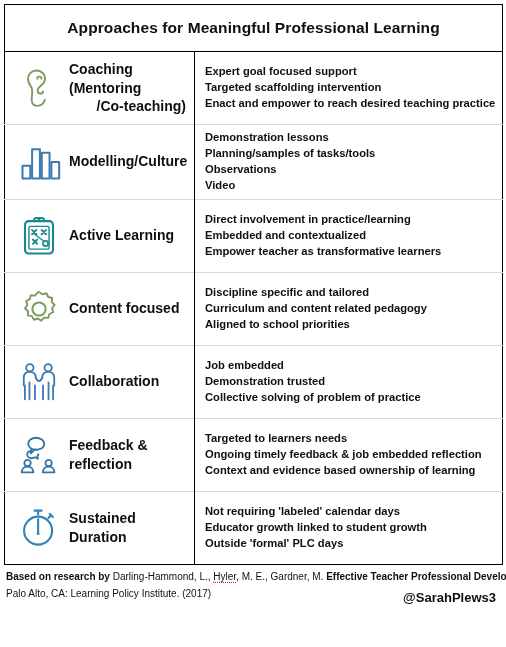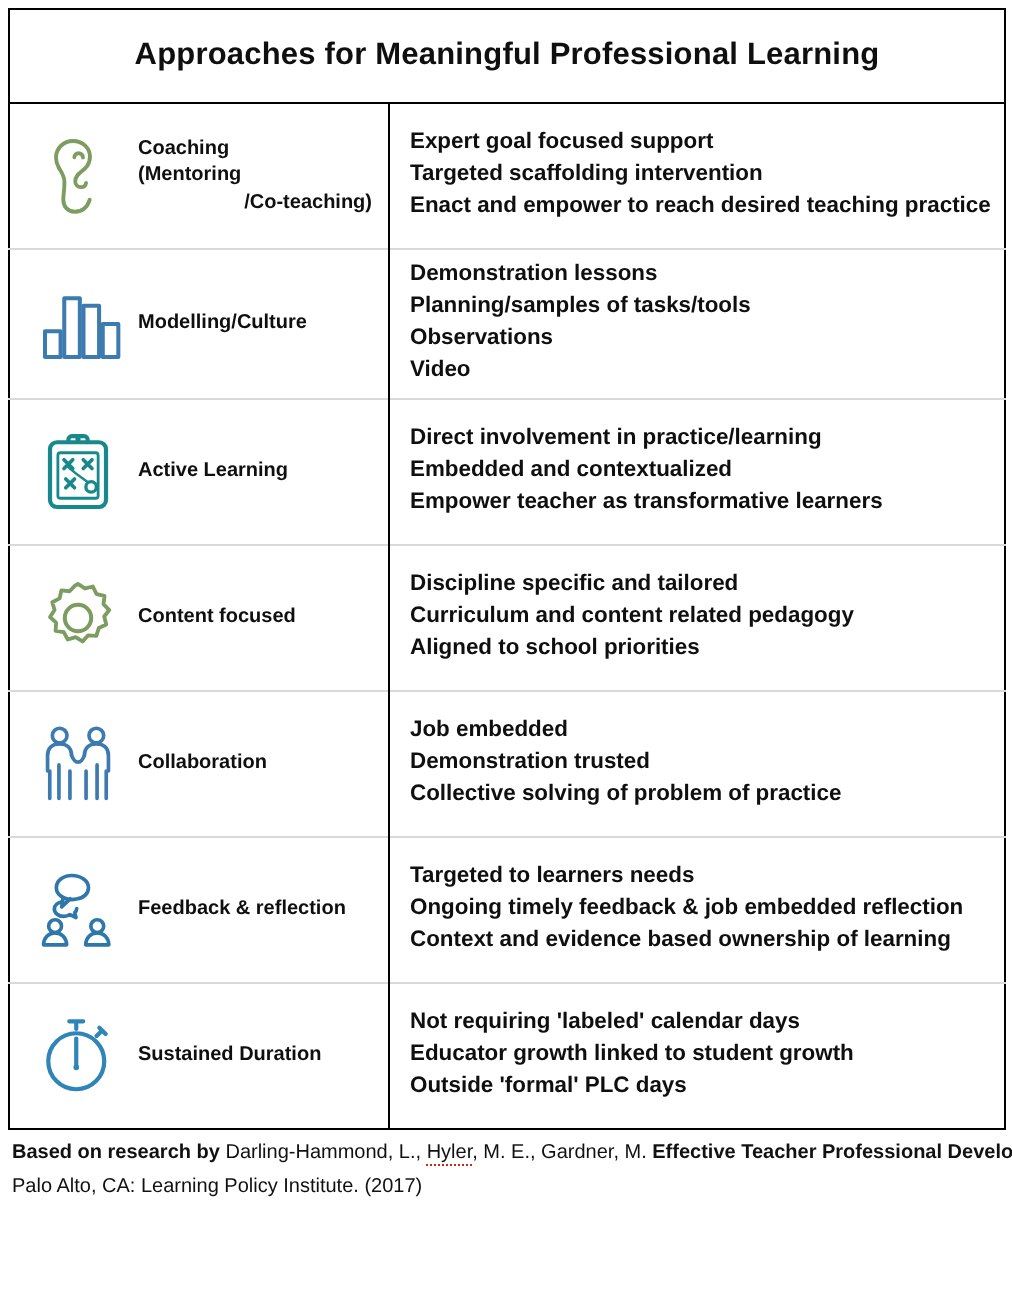--- a/index.html
+++ b/index.html
@@ -88,21 +88,21 @@
     min-width: 52px;
     height: 52px;
     display: flex;
     align-items: center;
     justify-content: center;
   }
   .icon-box svg {
     display: block;
   }
   .approach-label {
-    font-size: 10px;
+    font-size: 14px;
     font-weight: bold;
     color: #0f0f0f;
     line-height: 1.35;
     padding-left: 4px;
     flex: 1;
   }
   .approach-label .ln2 { display: block; }
   .approach-label .ln3 { display: block; text-align: right; padding-right: 2px; }
 
   .detail-list {
@@ -343,15 +343,16 @@
             <div>Outside 'formal' PLC days</div>
           </div>
         </td>
       </tr>
     </tbody>
   </table>
 
   <div class="footer">
     <div class="cite-line"><span>Based on research by </span><span class="normal">Darling-Hammond, L., </span><span class="misspelled">Hyler</span><span class="normal">, M. E., Gardner, M. </span><span>Effective Teacher Professional Development.</span></div>
     <div class="cite-line"><span class="normal">Palo Alto, CA: Learning Policy Institute. (2017)</span></div>
+    <div class="handle">@SarahPlews3</div>
   </div>
 
 </div>
 
 </body></html>

